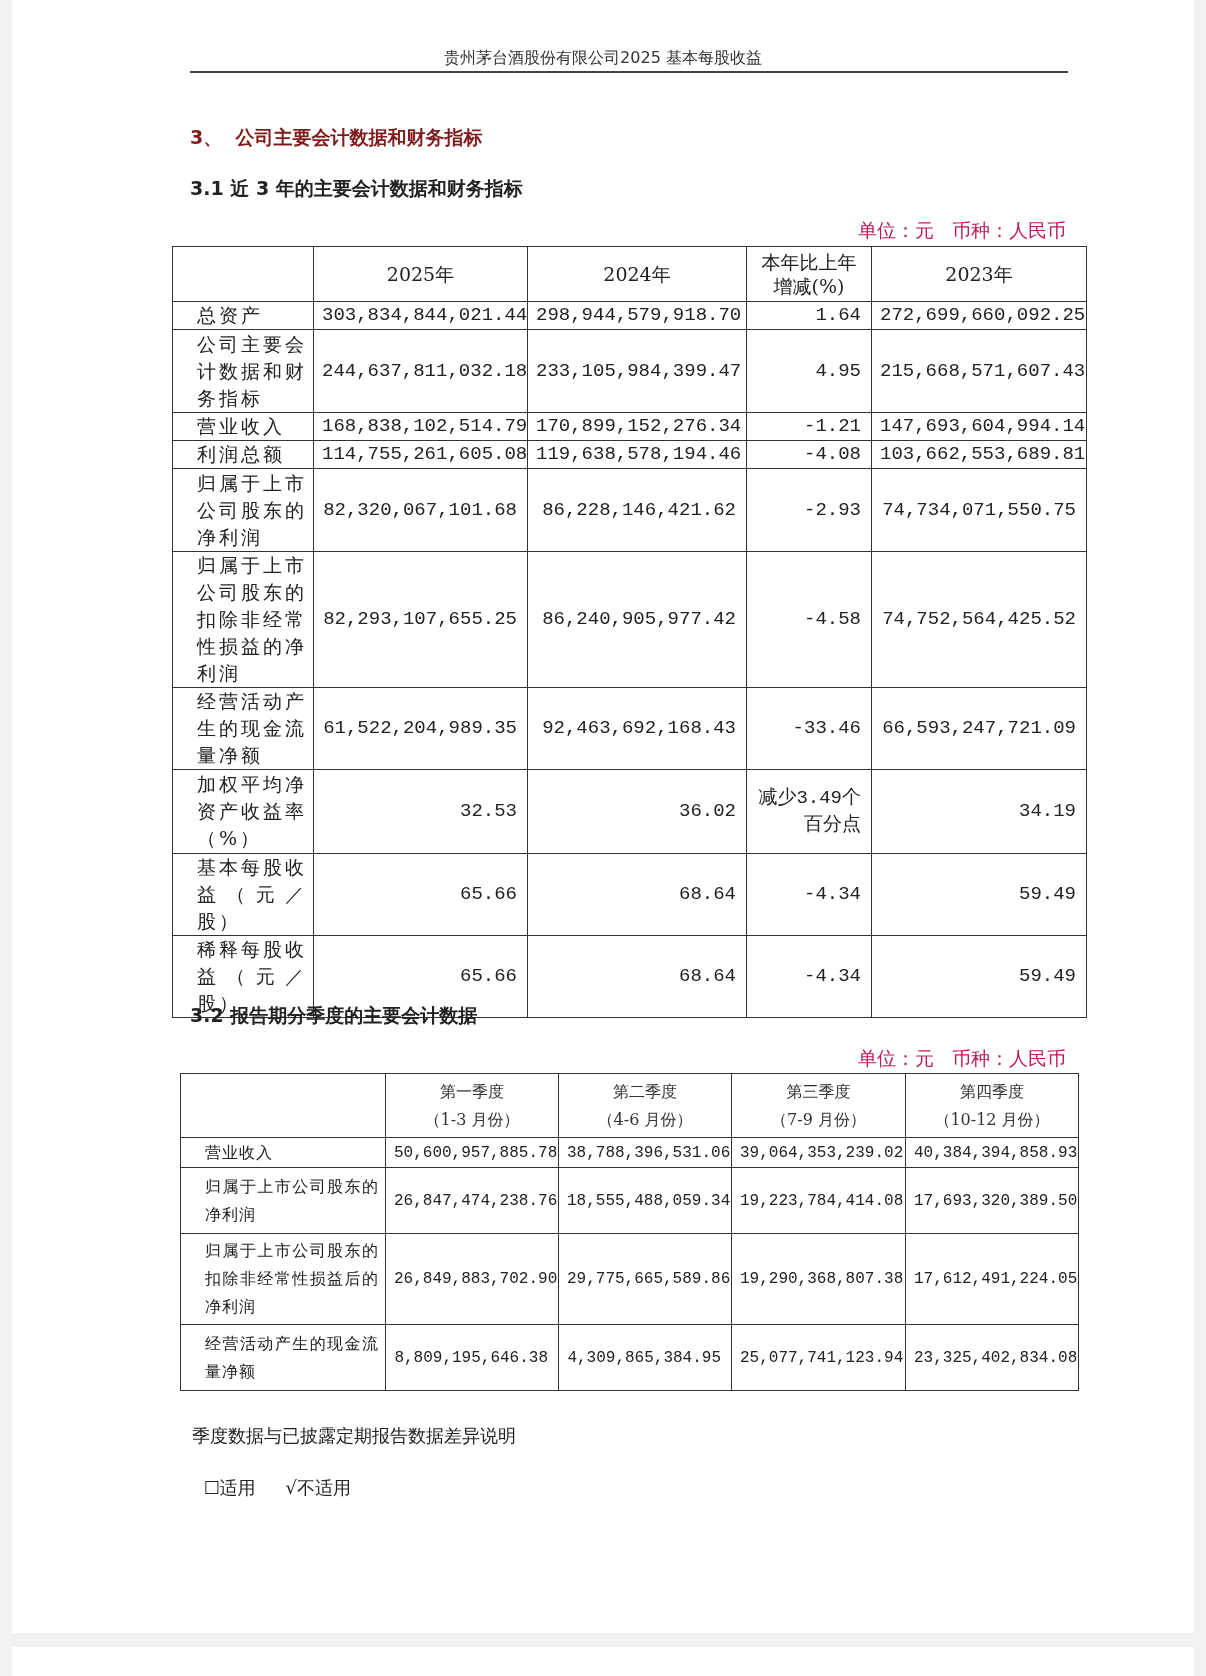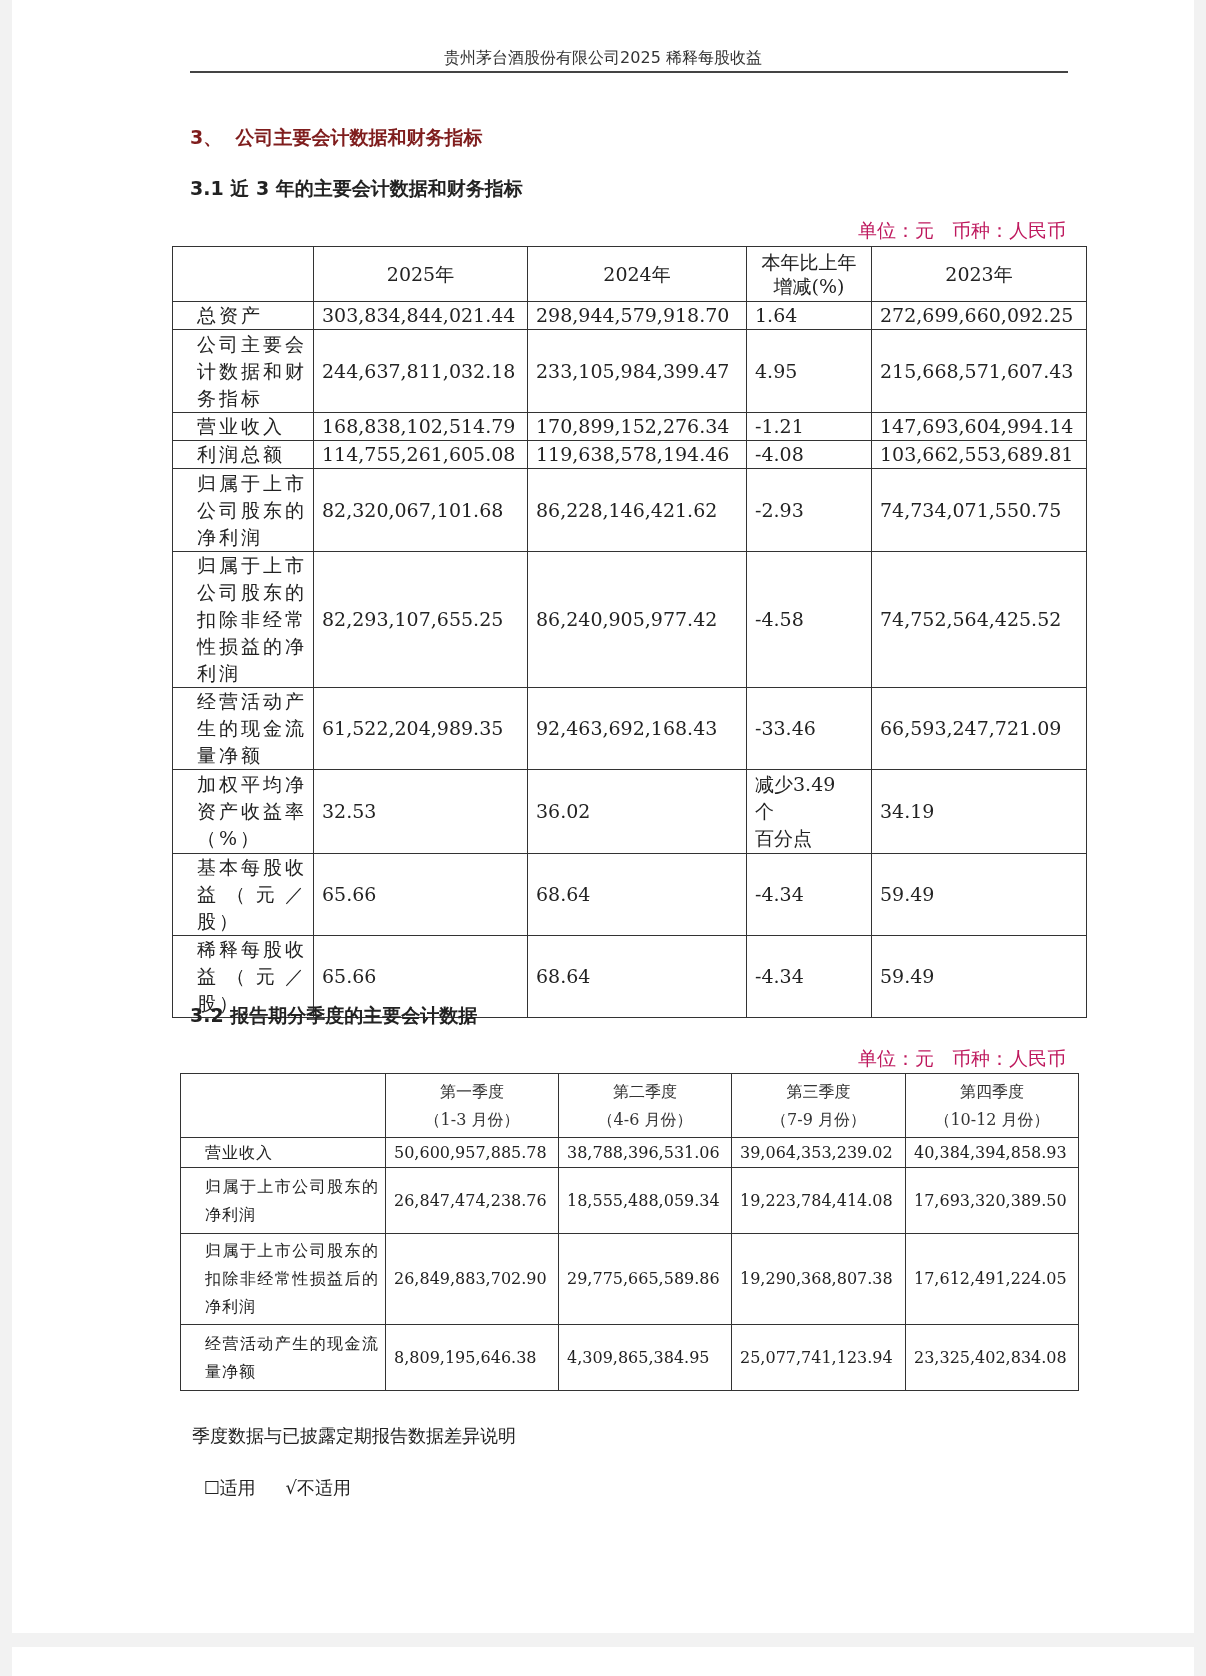--- a/index.html
+++ b/index.html
@@ -10,36 +10,36 @@
   .page { position:absolute; left:12px; top:0; width:1182px; height:1633px; background:#fff; }
   .page2 { position:absolute; left:12px; top:1647px; width:1182px; height:40px; background:#fff; }
   .abs { position:absolute; }
   .hdr-title { left:0; width:1206px; top:48px; text-align:center; font-size:16px; letter-spacing:0px; color:#333; font-family:"DejaVu Sans","Liberation Sans",sans-serif; }
   .hdr-line { left:190px; top:71px; width:878px; height:2px; background:#444; }
   .h1 { left:190px; top:125px; font-size:19px; font-weight:bold; font-family:"DejaVu Sans","Liberation Sans",sans-serif; color:#7f1d1d; }
   .h2 { left:190px; top:176px; font-size:19px; font-weight:bold; font-family:"DejaVu Sans","Liberation Sans",sans-serif; color:#222; }
   .unit { right:140px; font-size:19px; color:#be185d; white-space:pre; }
   table { border-collapse:collapse; position:absolute; table-layout:fixed; }
   td { border:1.5px solid #333; padding:0 8px; font-size:19px; line-height:27px; color:#222; }
-  td.num { padding-right:24px; white-space:nowrap; }
+  td.num { text-align:right; padding-right:10px; white-space:nowrap;font-family:Liberation Mono, monospace; }
   td.hd { text-align:center; }
   td.lbl { text-align:justify; text-align-last:left; letter-spacing:3px; padding-left:24px; padding-right:6px; }
   .t2 td { font-size:16px; line-height:28px; }
   .t2 td.lbl { letter-spacing:1px; }
   .t2 td.hd { line-height:28px; color:#333; }
   .note { left:192px; font-size:18px; color:#222; font-family:"DejaVu Sans","Liberation Sans",sans-serif; }
   .chk { display:inline-block; }
 </style>
 </head>
 <body>
 
 <div class="page"></div>
 <div class="page2"></div>
 
-<div class="abs hdr-title">贵州茅台酒股份有限公司2025 稀释每股收益</div>
+<div class="abs hdr-title">贵州茅台酒股份有限公司2025 基本每股收益</div>
 <div class="abs hdr-line"></div>
 
 <div class="abs h1" style="white-space:pre;">3、  公司主要会计数据和财务指标</div>
 <div class="abs h2">3.1 近 3 年的主要会计数据和财务指标</div>
 <div class="abs unit" style="top:218px;">单位：元   币种：人民币</div>
 
 <table style="left:172px; top:246px; width:914px;">
   <colgroup>
     <col style="width:141px">
       <col style="width:214px">

